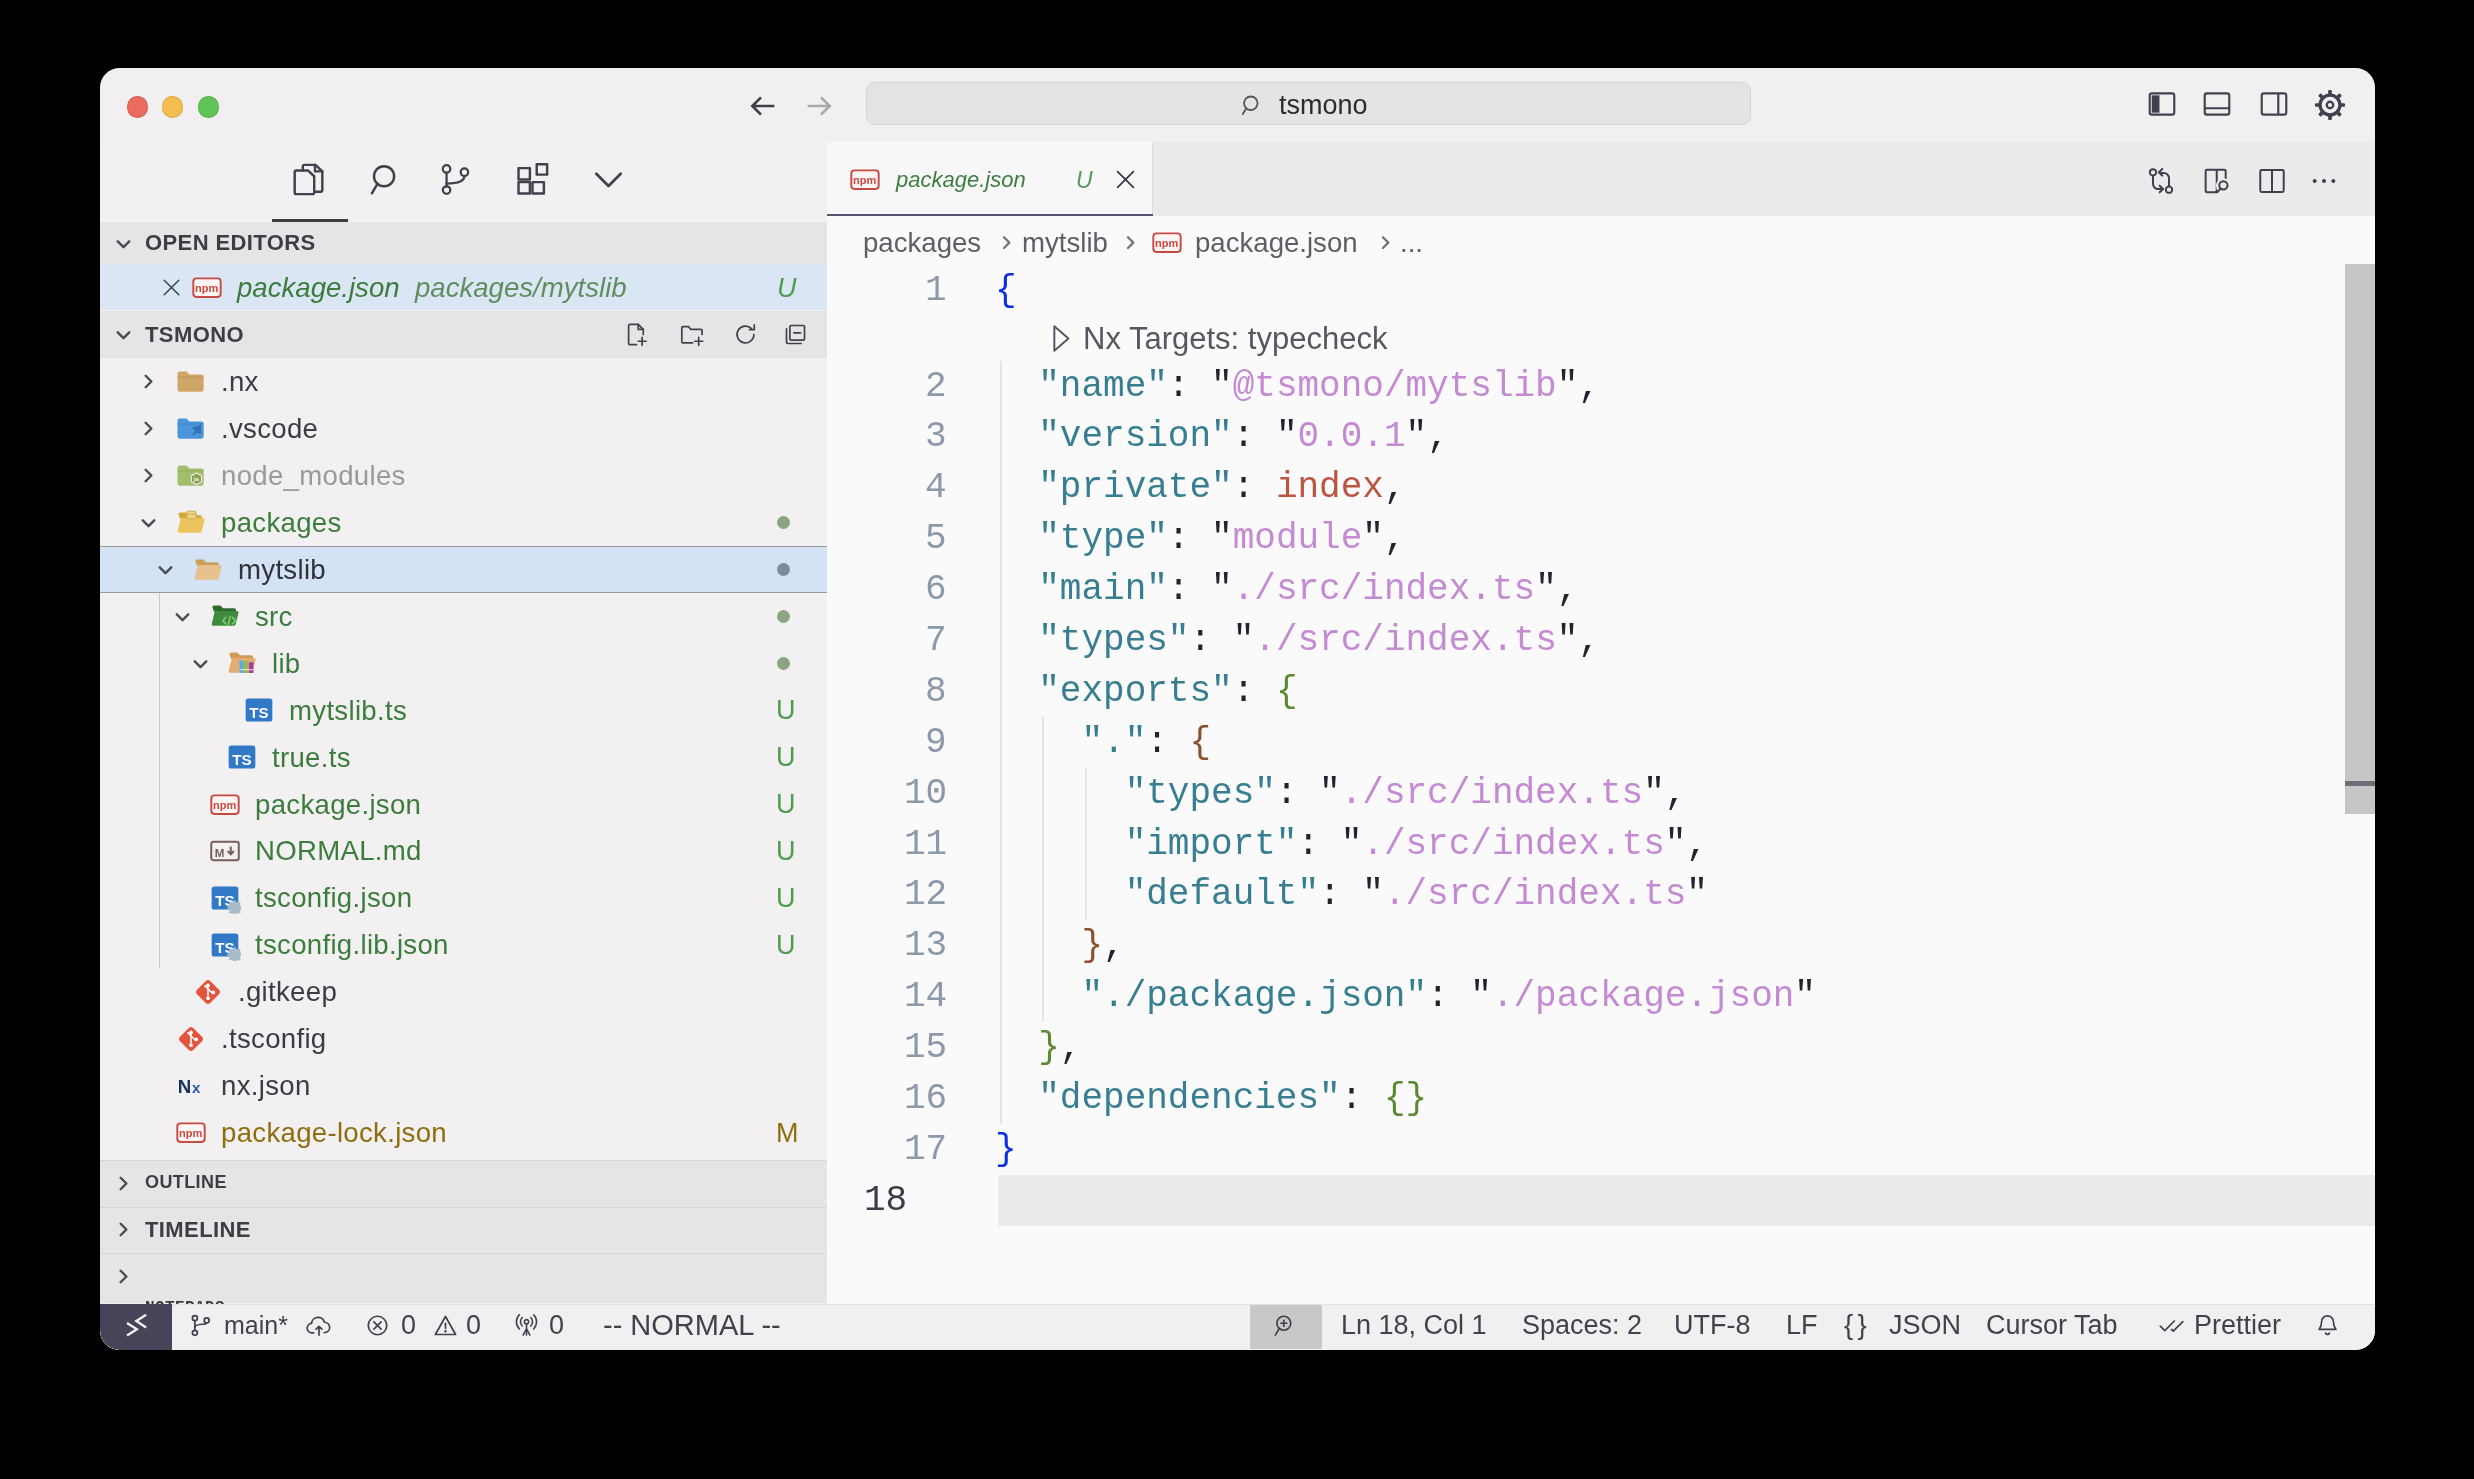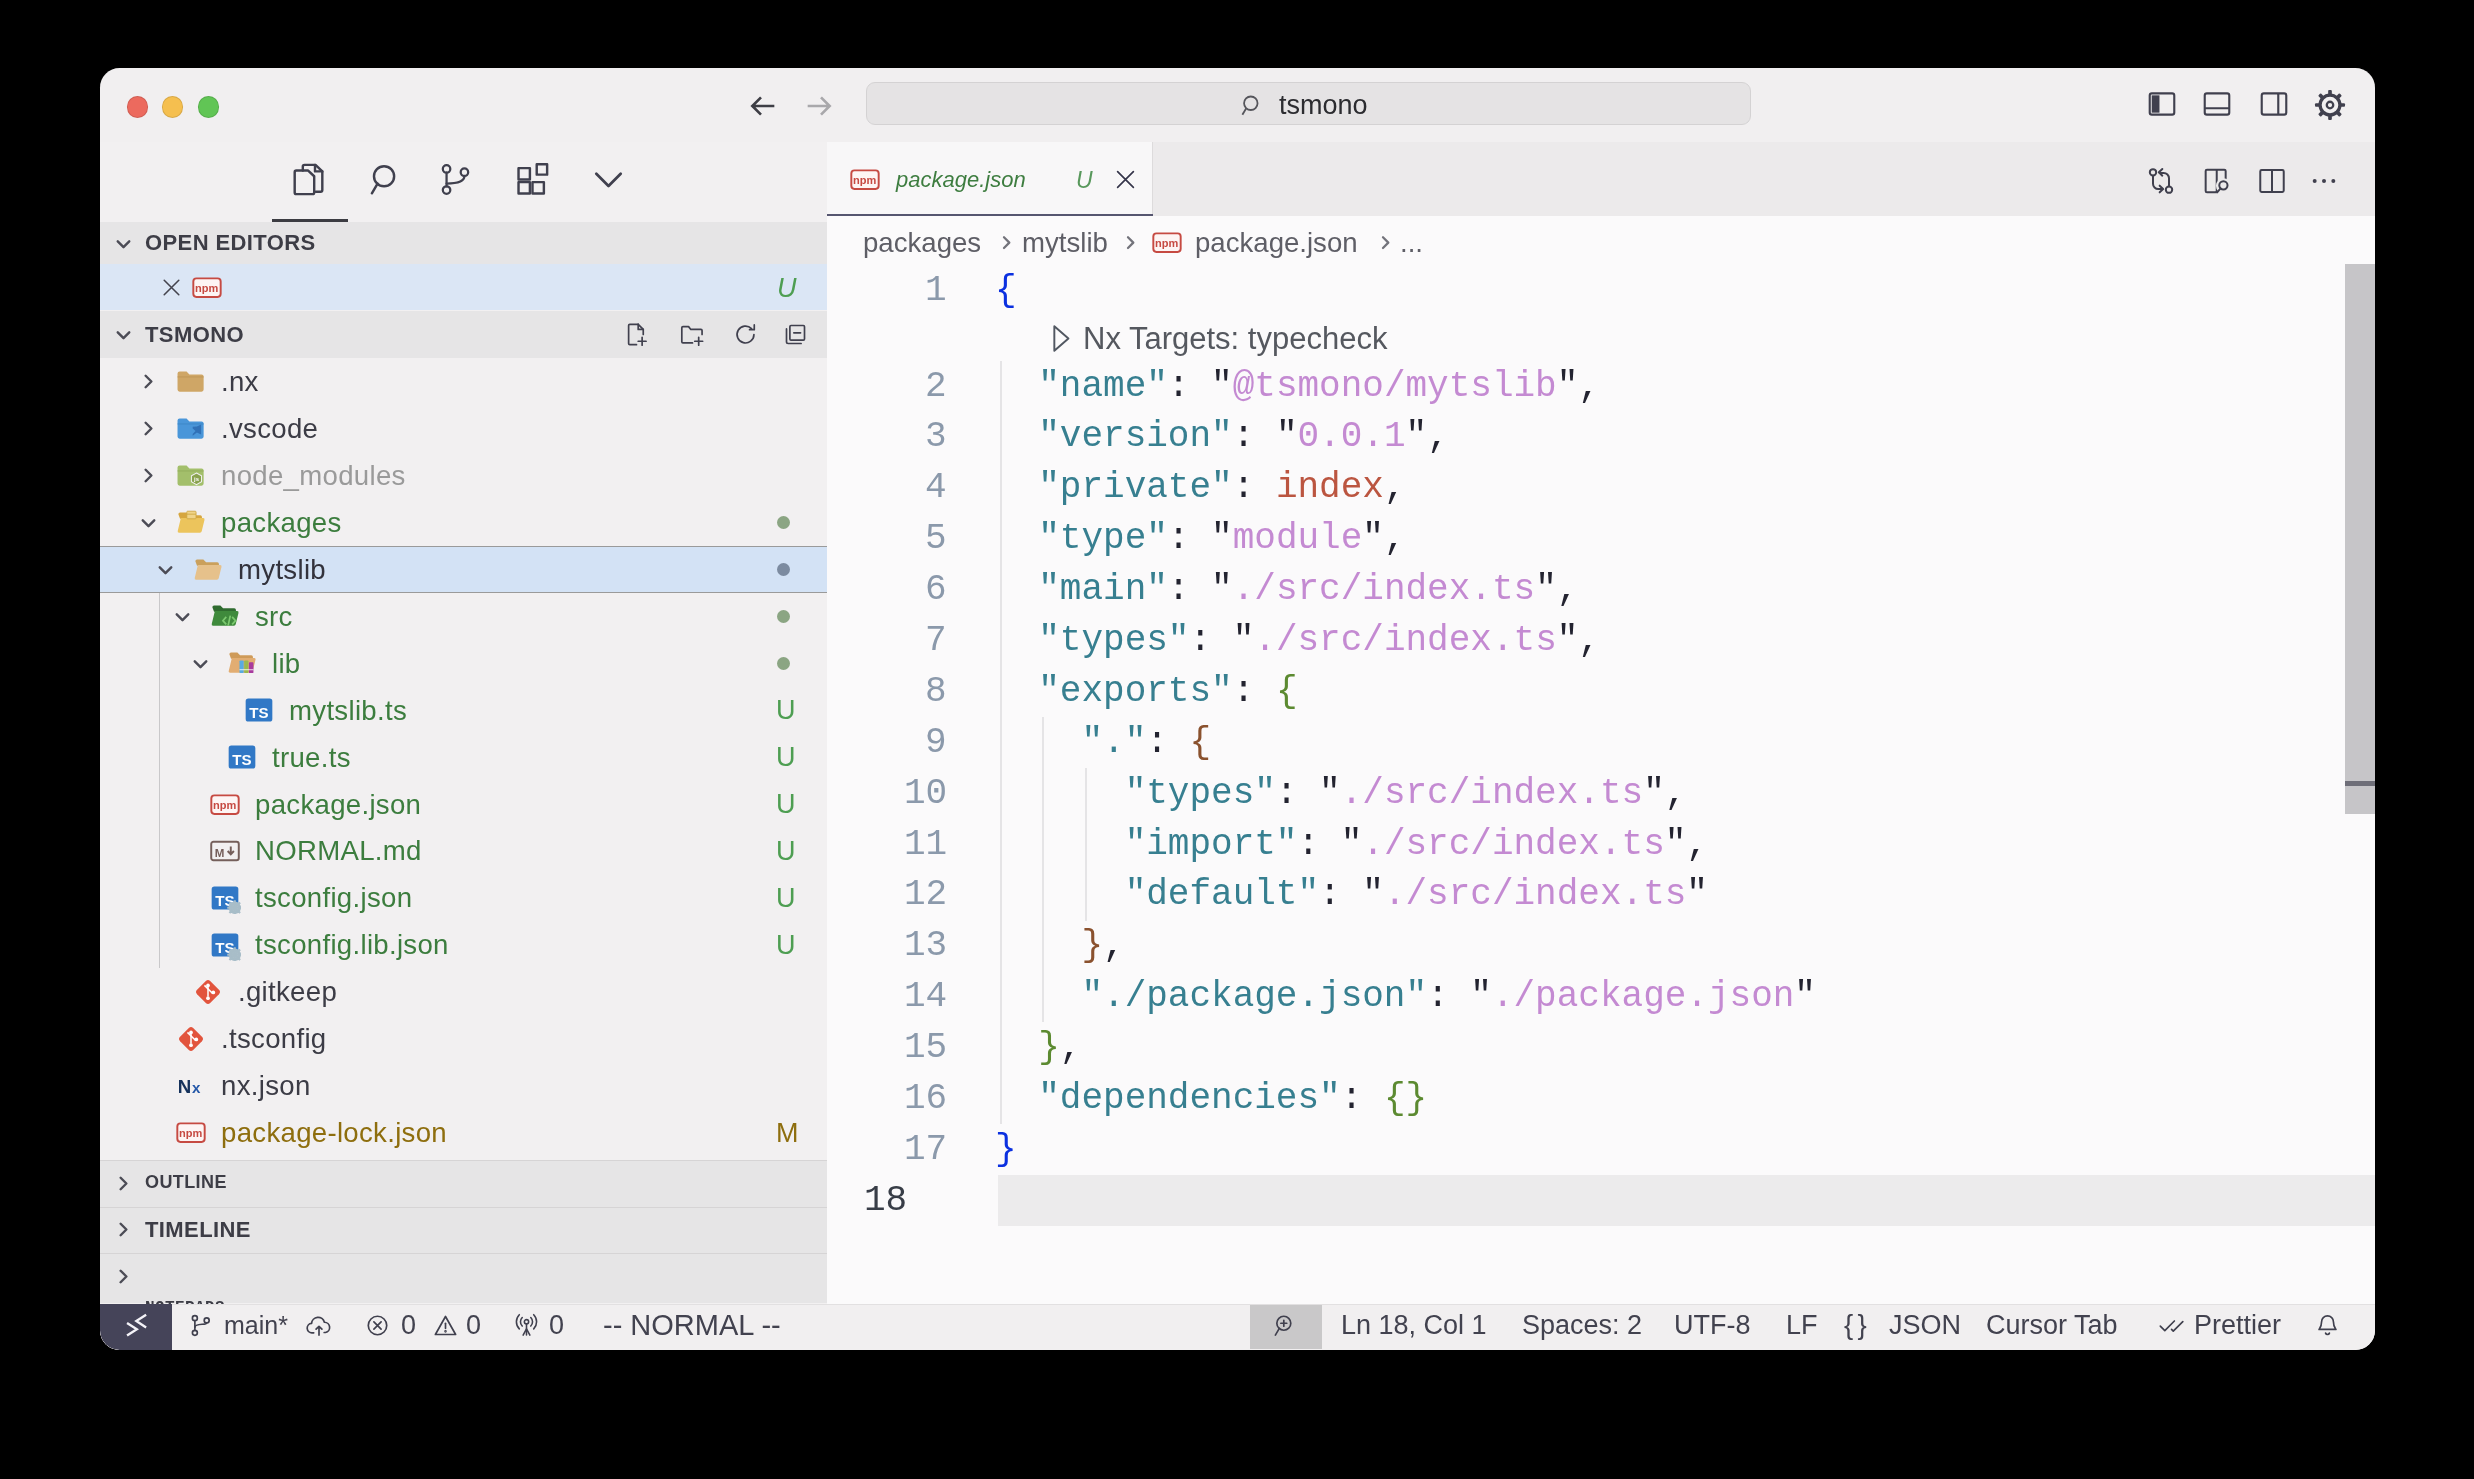--- a/index.html
+++ b/index.html
@@ -129,20 +129,21 @@
           <path d="M5 5 L19 19 M19 5 L5 19"></path>
         </g>
       </svg>
     </div>
 <div style="position:absolute;left:92px;top:209px;width:30px;height:21.3px;display:flex;align-items:center;justify-content:center;">
       <svg width="30" height="21.3" viewBox="0 0 34 24" style="">
         <rect x="1.5" y="1.5" width="31" height="21" rx="3.5" fill="#fdf5f4" stroke="#c64a42" stroke-width="2.2"></rect>
         <text x="16.5" y="16.5" font-family="Liberation Sans" font-size="12.5" font-weight="bold" fill="#c64a42" text-anchor="middle">npm</text>
       </svg>
     </div>
+<div style="position:absolute;left:137px;top:199px;font-family:'Liberation Sans',sans-serif;font-size:27.6px;color:#3c7d3e;font-weight:normal;line-height:41px;letter-spacing:0;white-space:pre;"><i>package.json</i>&nbsp; <i style="color:#5d8f5f">packages/mytslib</i></div>
 <div style="position:absolute;left:677px;top:200px;font-family:'Liberation Sans',sans-serif;font-size:27px;color:#4e9e52;font-weight:normal;line-height:40px;letter-spacing:0;white-space:pre;font-style:italic">U</div>
 <div style="position:absolute;left:0px;top:243px;width:727px;height:47px;background:#e6e5e6;"></div>
 <div style="position:absolute;left:11.6px;top:255px;width:23px;height:23px;display:flex;align-items:center;justify-content:center;">
       <svg width="23" height="23" viewBox="0 0 16 16" style="">
         <g fill="none" stroke="#4c4c56" stroke-width="1.7" stroke-linecap="round" stroke-linejoin="round">
           <path d="M4 6.5 L8 10.5 L12 6.5"></path>
         </g>
       </svg>
     </div>
 <div style="position:absolute;left:45px;top:250px;font-family:'Liberation Sans',sans-serif;font-size:22px;color:#3d3d46;font-weight:bold;line-height:33px;letter-spacing:0.4px;white-space:pre;">TSMONO</div>

